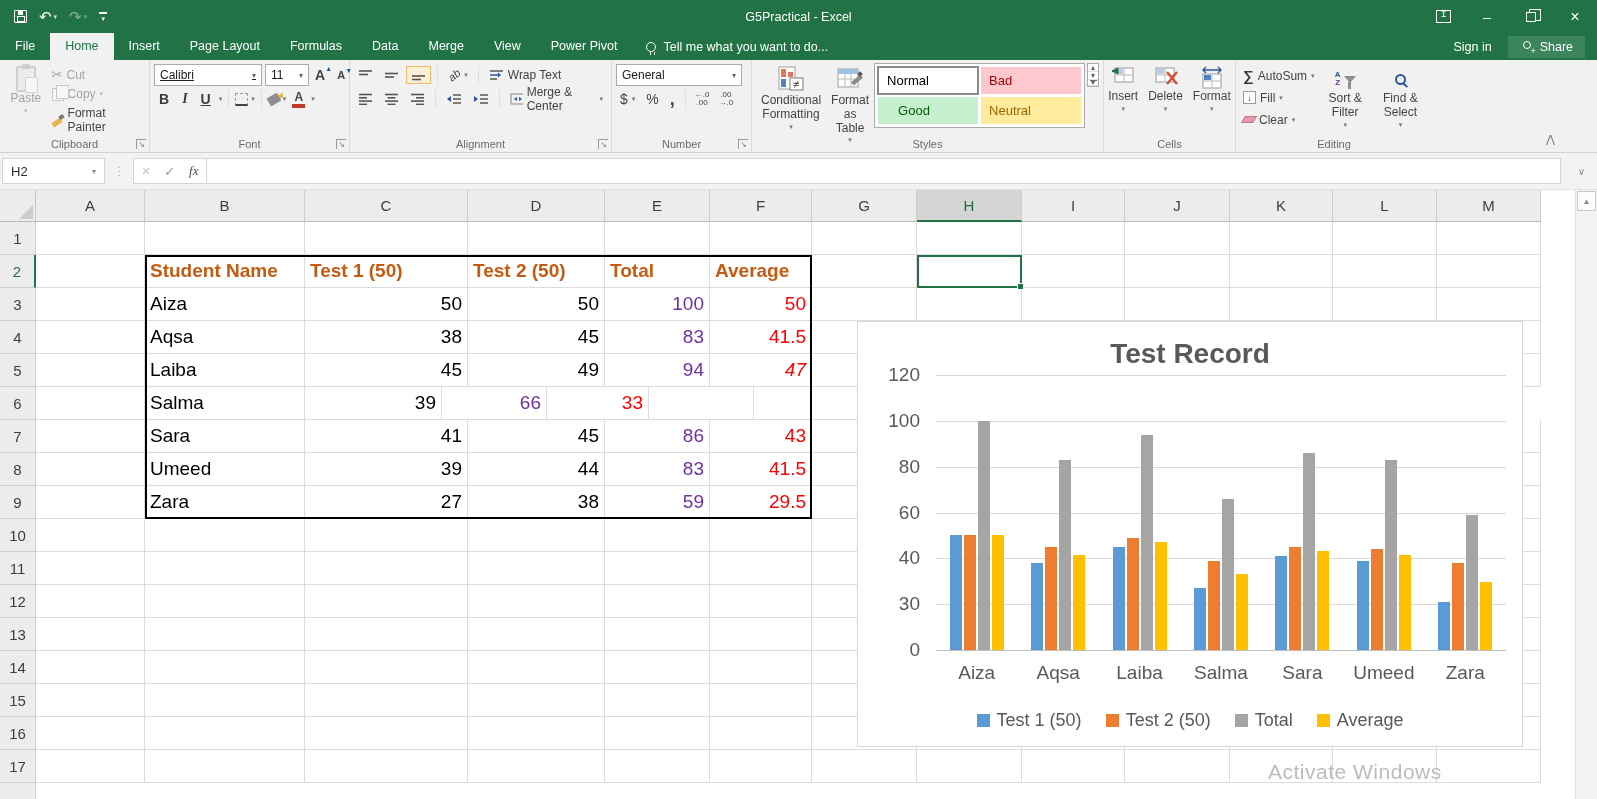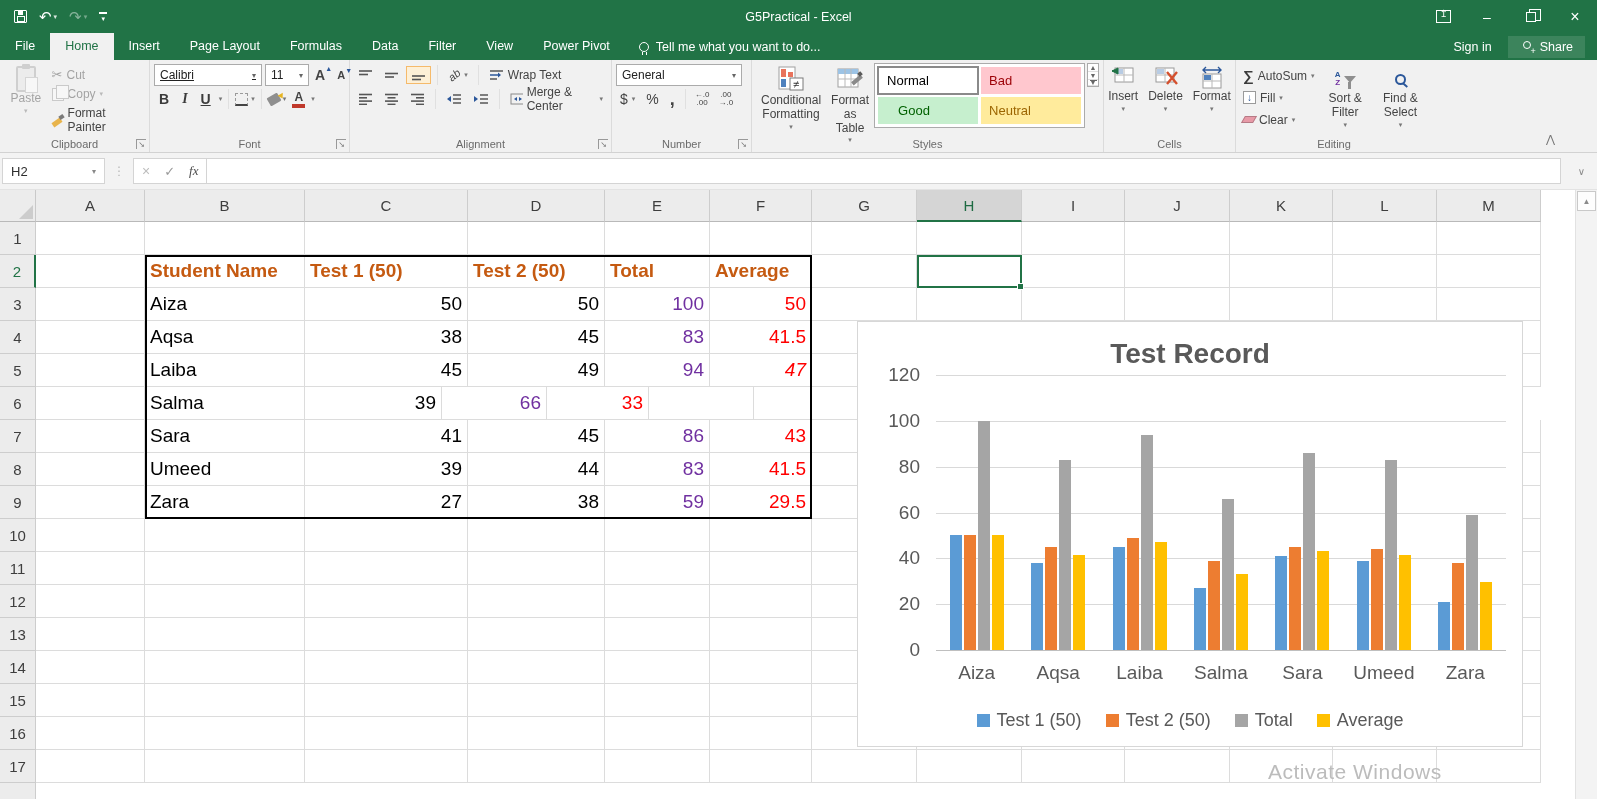--- a/index.html
+++ b/index.html
@@ -189,21 +189,21 @@
 </div>
 
 <div class="tabbar">
   <div id="tabs-container" style="display:flex;">
       <div class="tab">File</div>
       <div class="tab active">Home</div>
       <div class="tab">Insert</div>
       <div class="tab">Page Layout</div>
       <div class="tab">Formulas</div>
       <div class="tab">Data</div>
-      <div class="tab">Filter</div>
+      <div class="tab">Merge</div>
       <div class="tab">View</div>
       <div class="tab">Power Pivot</div>
     </div>
   <div class="tellme">
     <span class="bulb"></span>
     <span>Tell me what you want to do...</span>
   </div>
   <div class="acct">
     <span>Sign in</span>
     <span class="share-btn">
@@ -831,21 +831,21 @@
   <div class="sel-cell" id="sel-cell" style="left: 917px; top: 65px; width: 105px; height: 33px;">
     <span class="sel-handle"></span>
   </div>
 
   <div class="chart">
     <div class="chart-title" style="color: rgb(89, 89, 89);">Test Record</div>
     <div id="chart-plot">
         <div class="gline axis" style="left: 78px; width: 570px; top: 328px;"></div>
         <div class="ytick" style="left: 8px; top: 317px; color: rgb(89, 89, 89);">0</div>
         <div class="gline" style="left: 78px; width: 570px; top: 282.167px;"></div>
-        <div class="ytick" style="left: 8px; top: 271.167px; color: rgb(89, 89, 89);">20</div>
+        <div class="ytick" style="left: 8px; top: 271.167px; color: rgb(89, 89, 89);">30</div>
         <div class="gline" style="left: 78px; width: 570px; top: 236.333px;"></div>
         <div class="ytick" style="left: 8px; top: 225.333px; color: rgb(89, 89, 89);">40</div>
         <div class="gline" style="left: 78px; width: 570px; top: 190.5px;"></div>
         <div class="ytick" style="left: 8px; top: 179.5px; color: rgb(89, 89, 89);">60</div>
         <div class="gline" style="left: 78px; width: 570px; top: 144.667px;"></div>
         <div class="ytick" style="left: 8px; top: 133.667px; color: rgb(89, 89, 89);">80</div>
         <div class="gline" style="left: 78px; width: 570px; top: 98.8333px;"></div>
         <div class="ytick" style="left: 8px; top: 87.8333px; color: rgb(89, 89, 89);">100</div>
         <div class="gline" style="left: 78px; width: 570px; top: 53px;"></div>
         <div class="ytick" style="left: 8px; top: 42px; color: rgb(89, 89, 89);">120</div>

